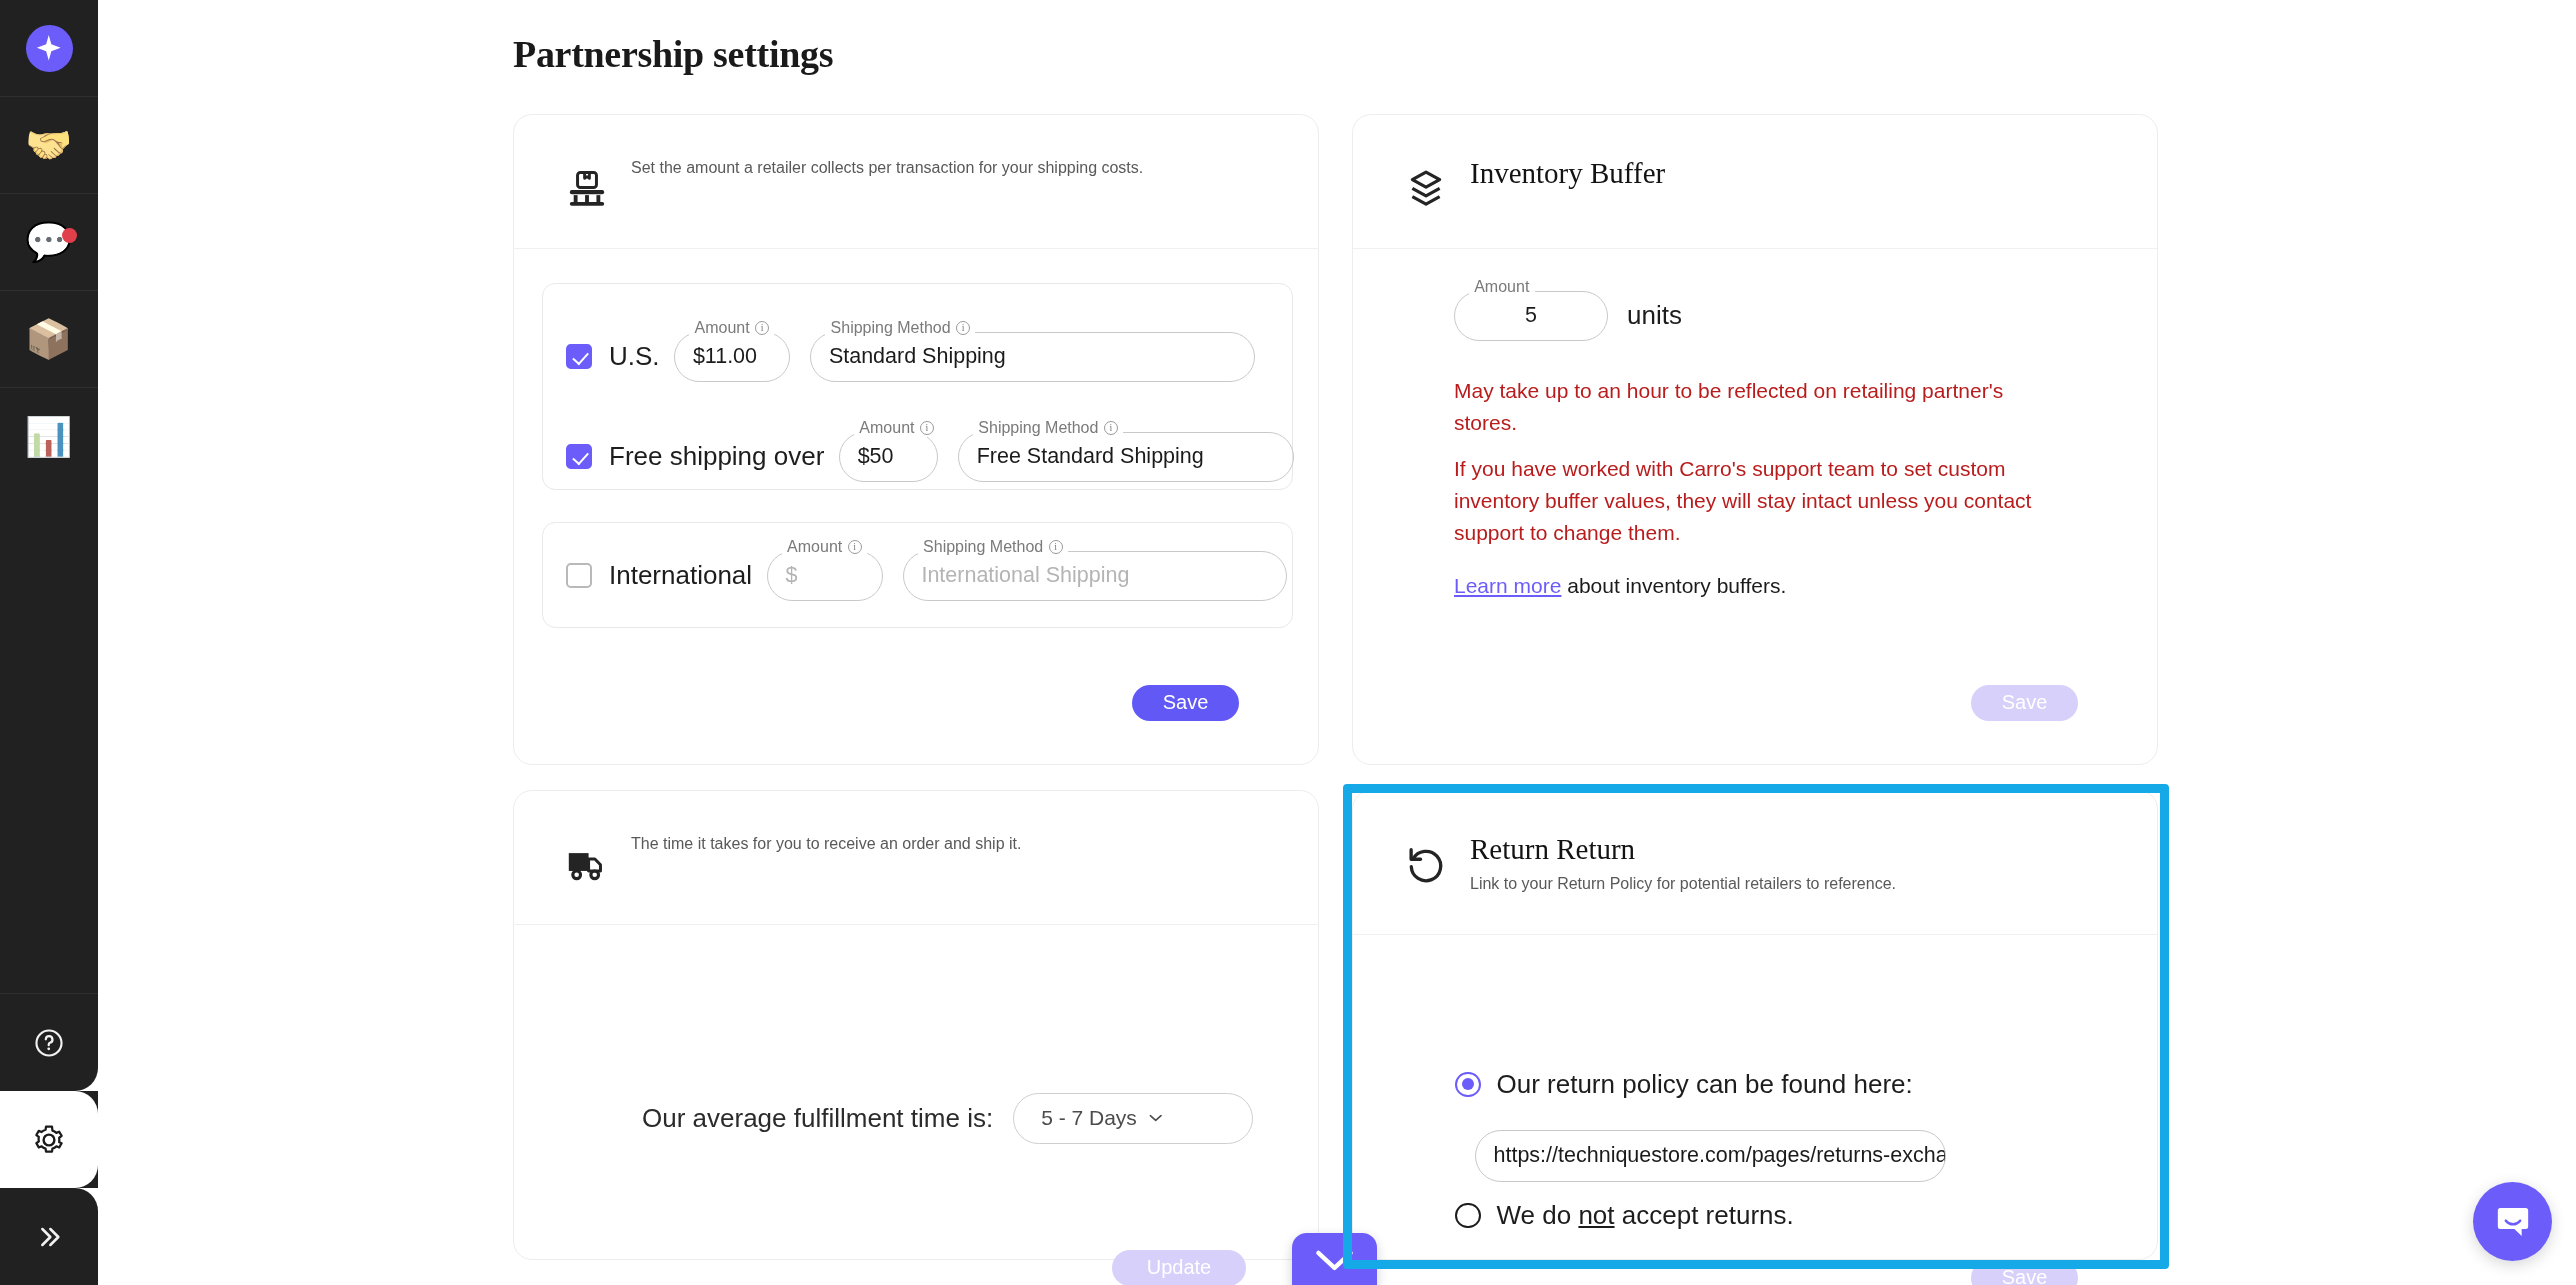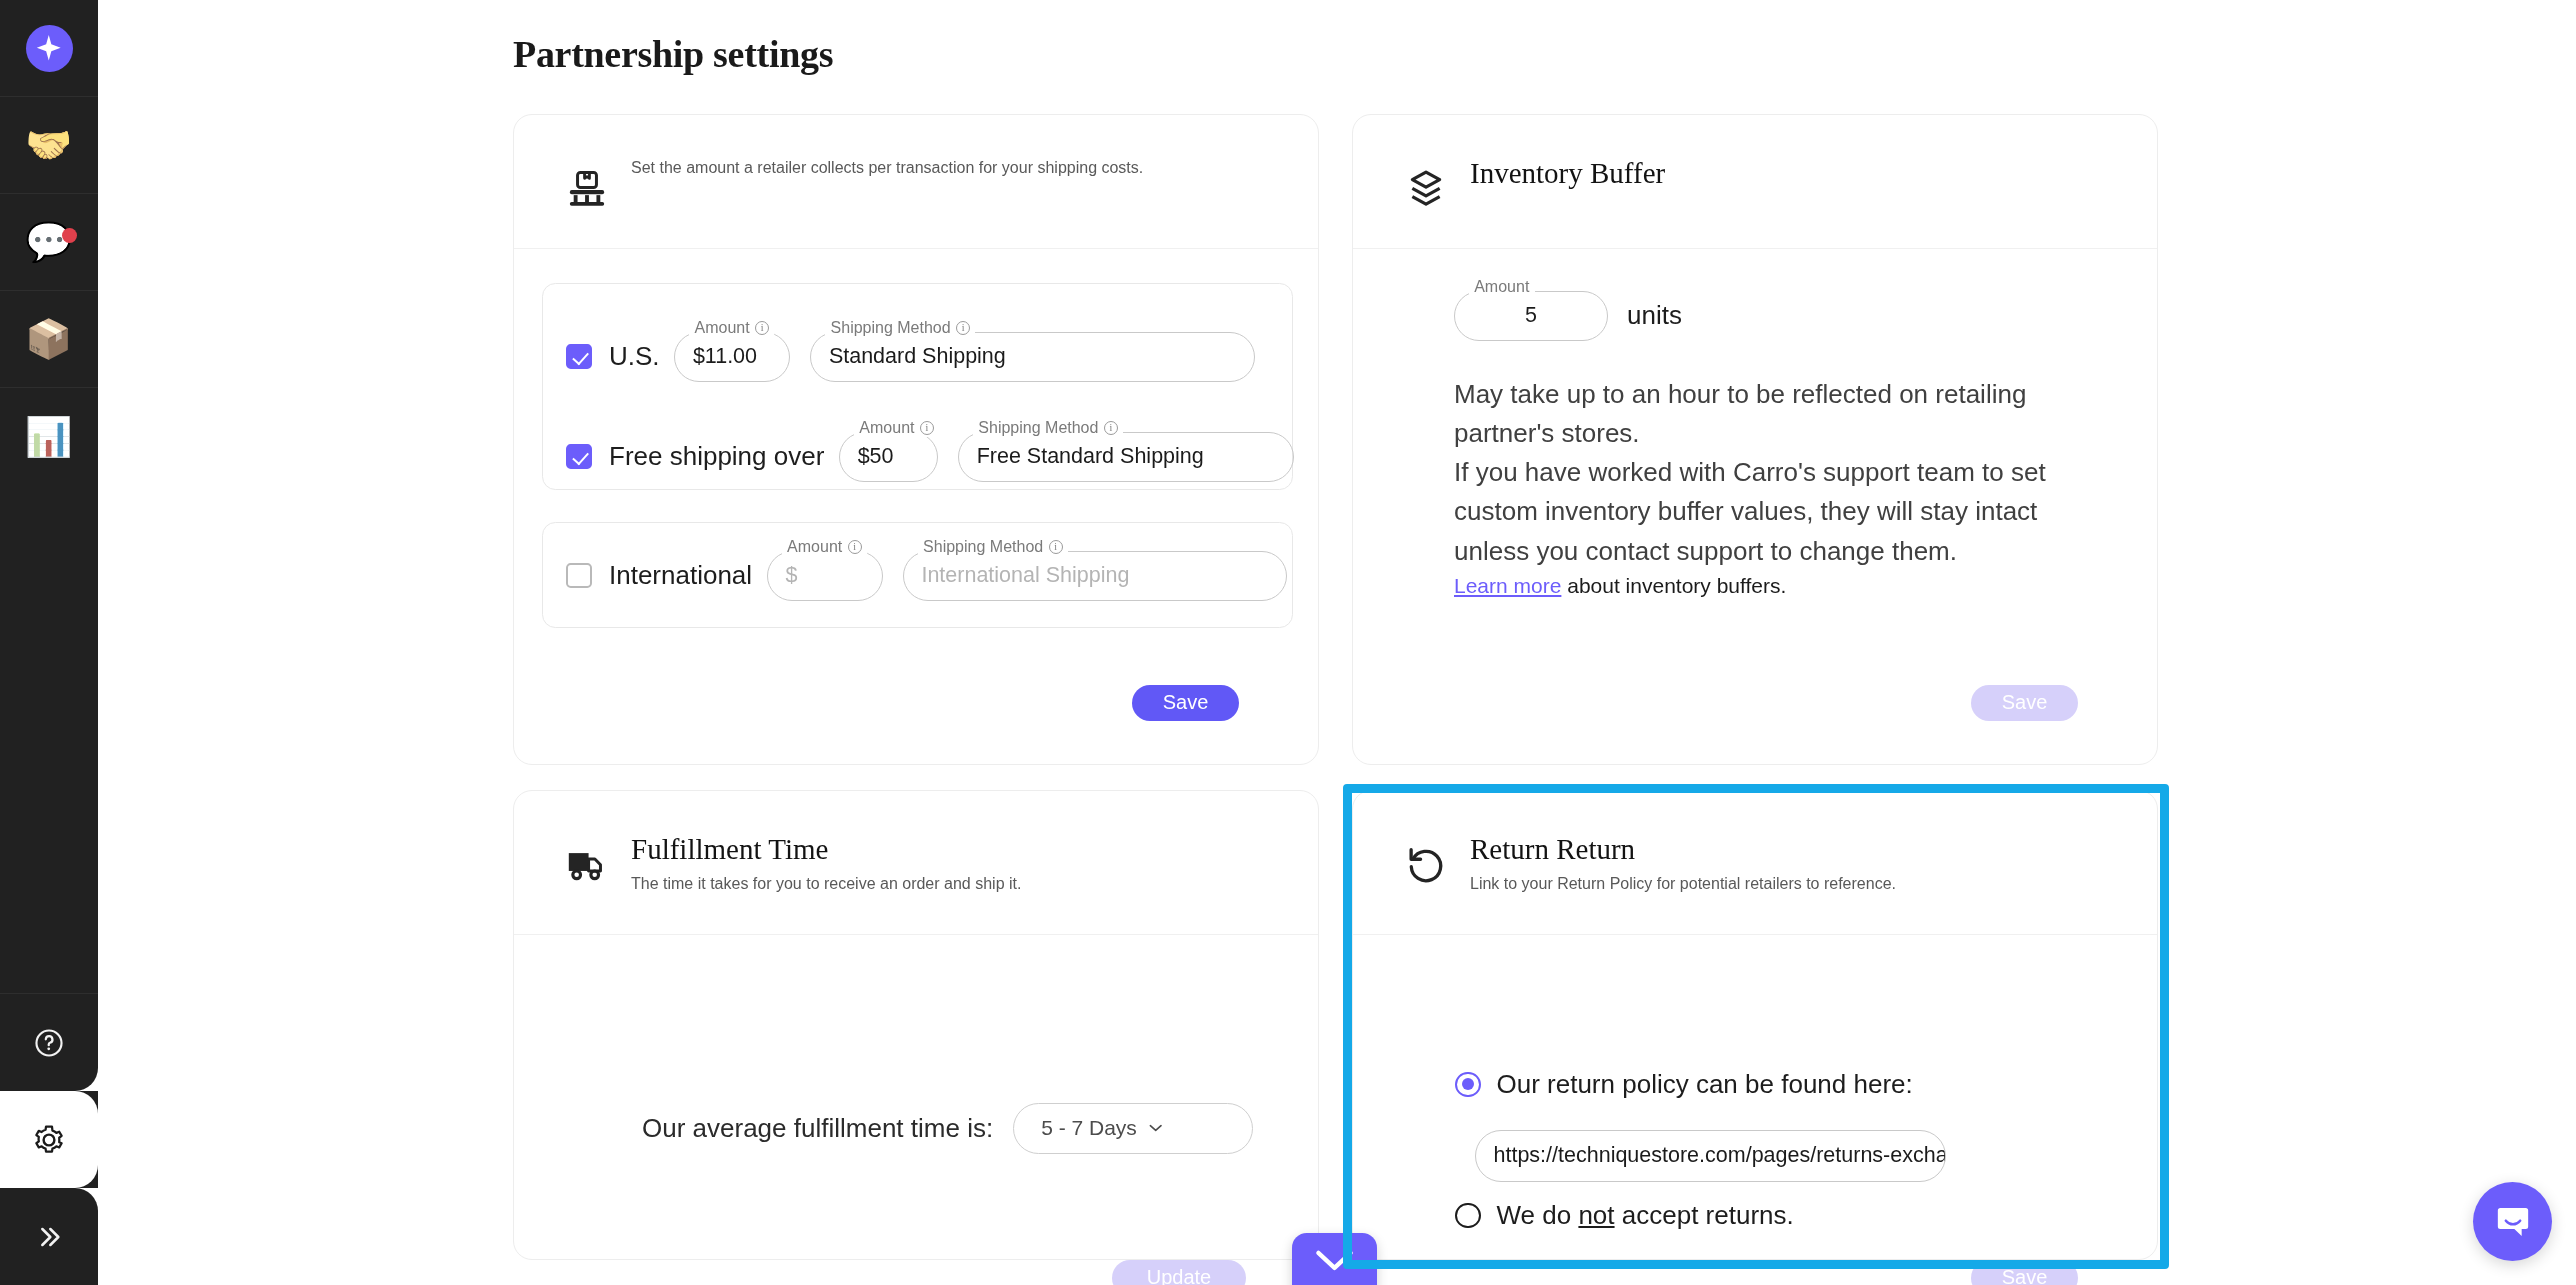--- a/index.html
+++ b/index.html
@@ -165,21 +165,21 @@
     border: 2px solid #1d1d1d; background: #fff;
     flex: 0 0 25.5px; cursor: pointer; position: relative;
   }
   .radio.on { border-color: #6c5dfb; }
   .radio.on::after {
     content:""; position:absolute; left: 4.7px; top: 4.7px;
     width: 12px; height: 12px; border-radius: 50%; background: #6c5dfb;
   }
 
   .link { color: #6c5dfb; text-decoration: underline; cursor: pointer; }
-  .para { font-size: 26px; color: #404040; line-height: 1.52; }
+  .para { font-size: 21px; color: #b91c1c; line-height: 1.52; }
 
   
   #rp-highlight {
     position: absolute;
     border: 9.4px solid #15a9e8;
     border-radius: 4px;
     pointer-events: none;
     z-index: 40;
   }
 
@@ -386,21 +386,20 @@
     <div class="card-head">
       <div class="card-icon">
         <svg viewBox="0 0 24 24" width="42" height="42">
           <path d="M1.6 5.2h11.3v10.2H1.6Z" fill="#242424"></path>
           <path d="M12.9 8.6h3.6l3.2 3.3v3.5h-6.8Z" fill="none" stroke="#242424" stroke-width="1.7" stroke-linejoin="round"></path>
           <circle cx="6.1" cy="17.6" r="2.2" fill="none" stroke="#242424" stroke-width="1.8"></circle>
           <circle cx="16.4" cy="17.6" r="2.2" fill="none" stroke="#242424" stroke-width="1.8"></circle>
         </svg>
       </div>
       <div>
-        <div class="card-title">Fulfillment Time</div>
         <div class="card-sub">The time it takes for you to receive an order and ship it.</div>
       </div>
     </div>
 
     <div class="card-body">
       <div class="field-row" style="position:absolute; left:128px; top:168px;">
         <span class="row-label" style="color:#2b2b2b;">Our average fulfillment time is:</span>
         <div class="selpill" style="margin-left:20px; min-width:240px; justify-content:flex-start;">
           <span>5 - 7 Days</span>
           <svg class="chev" viewBox="0 0 20 12">

